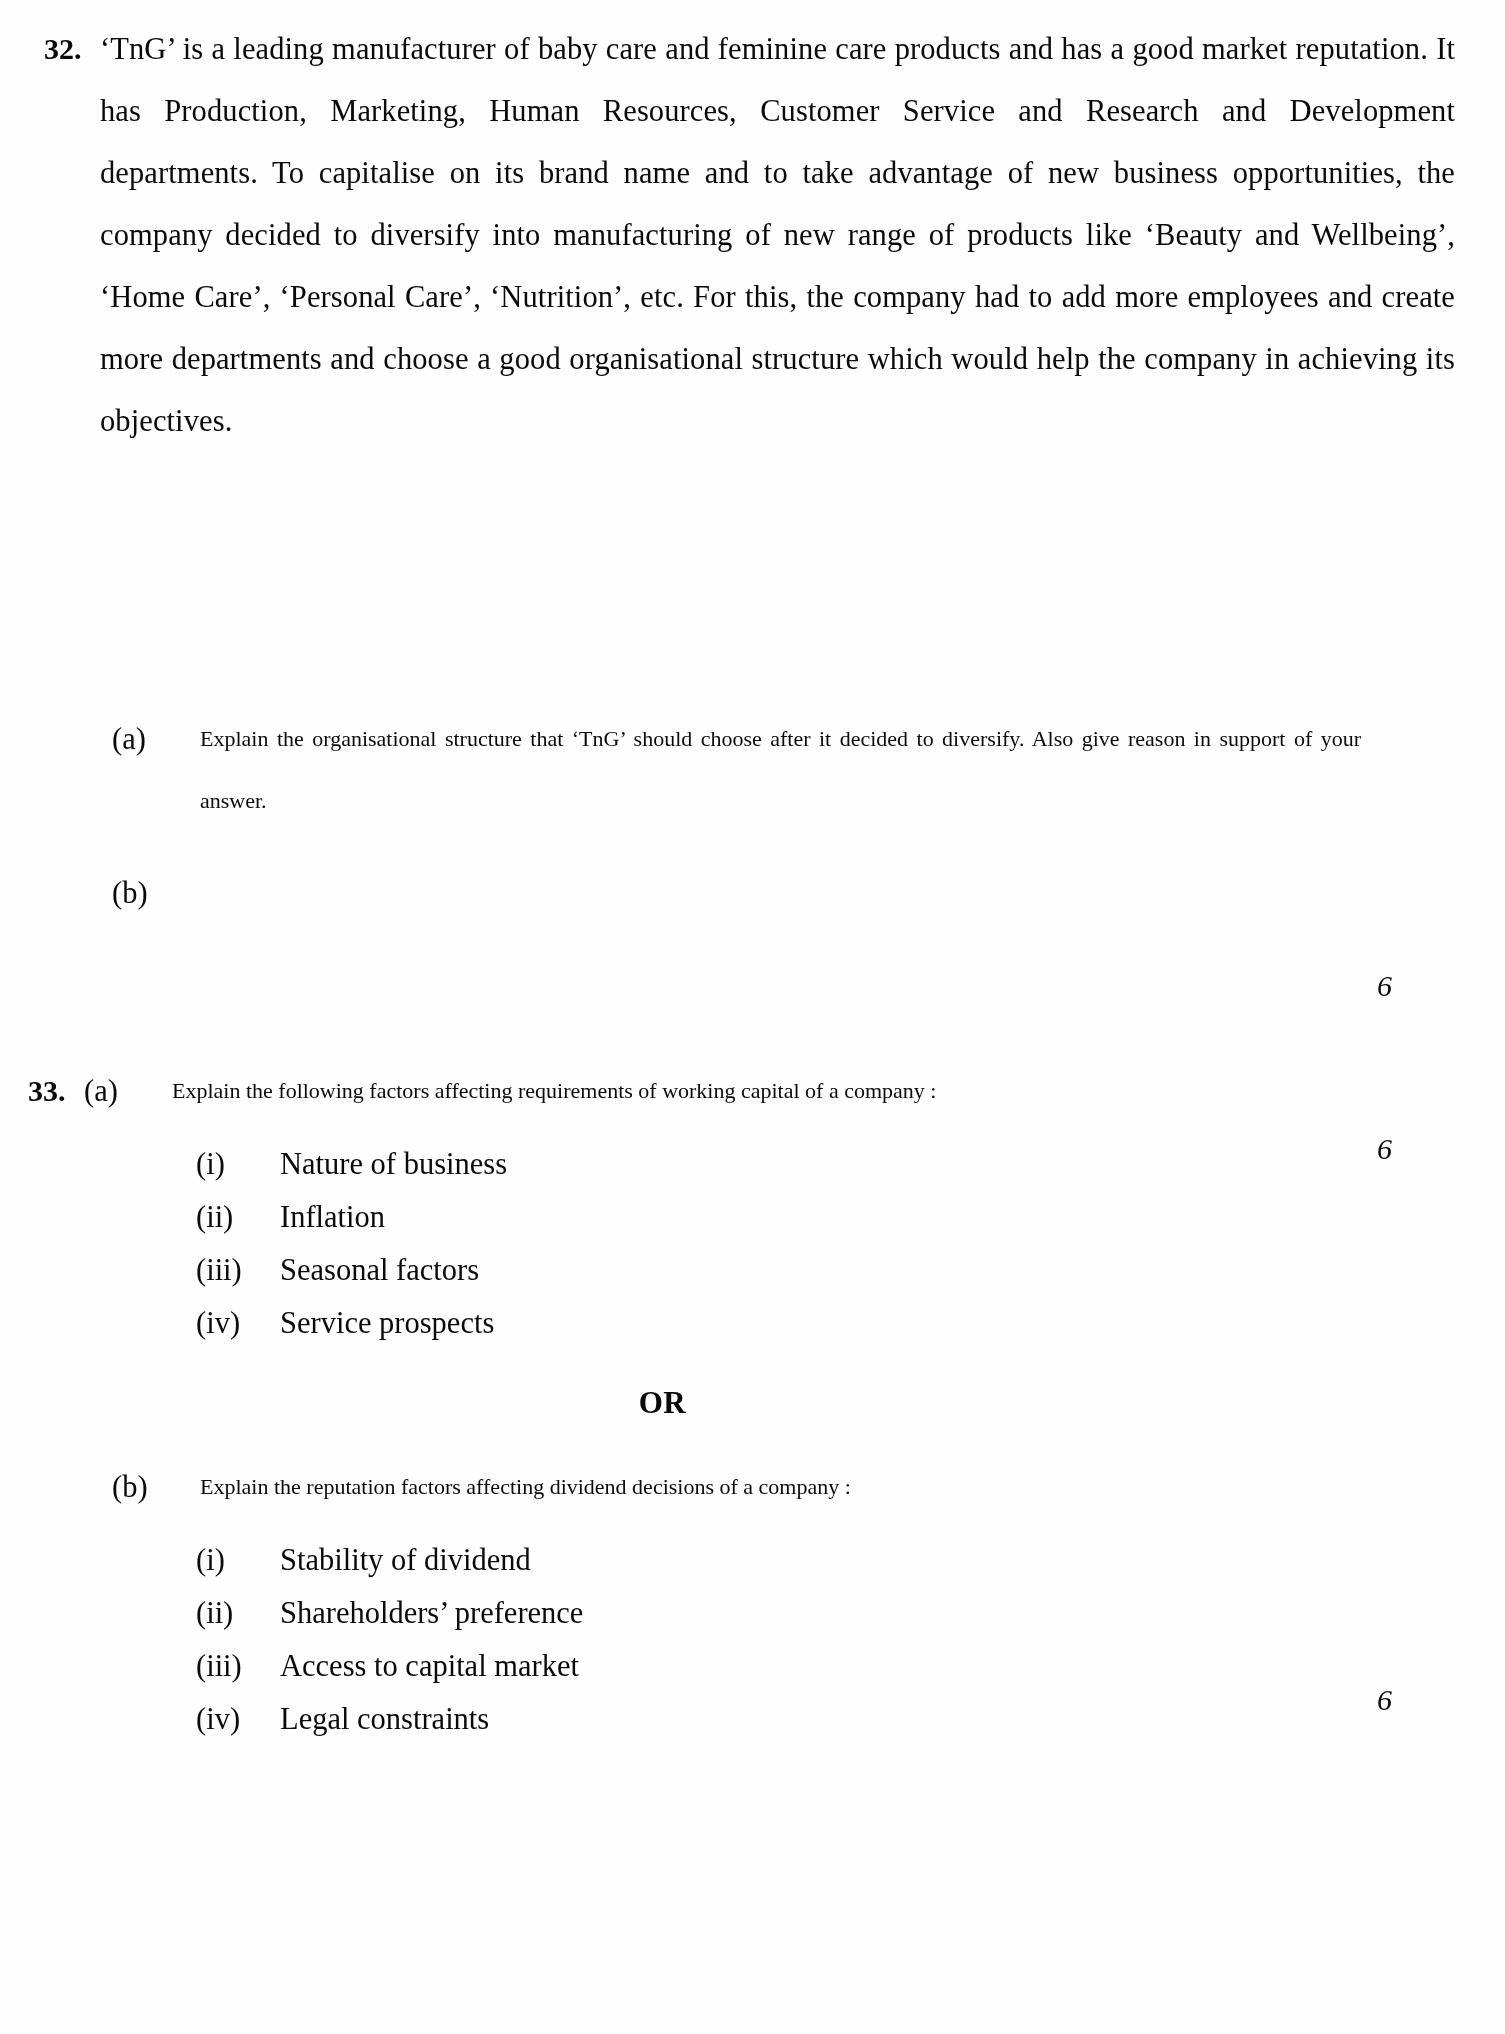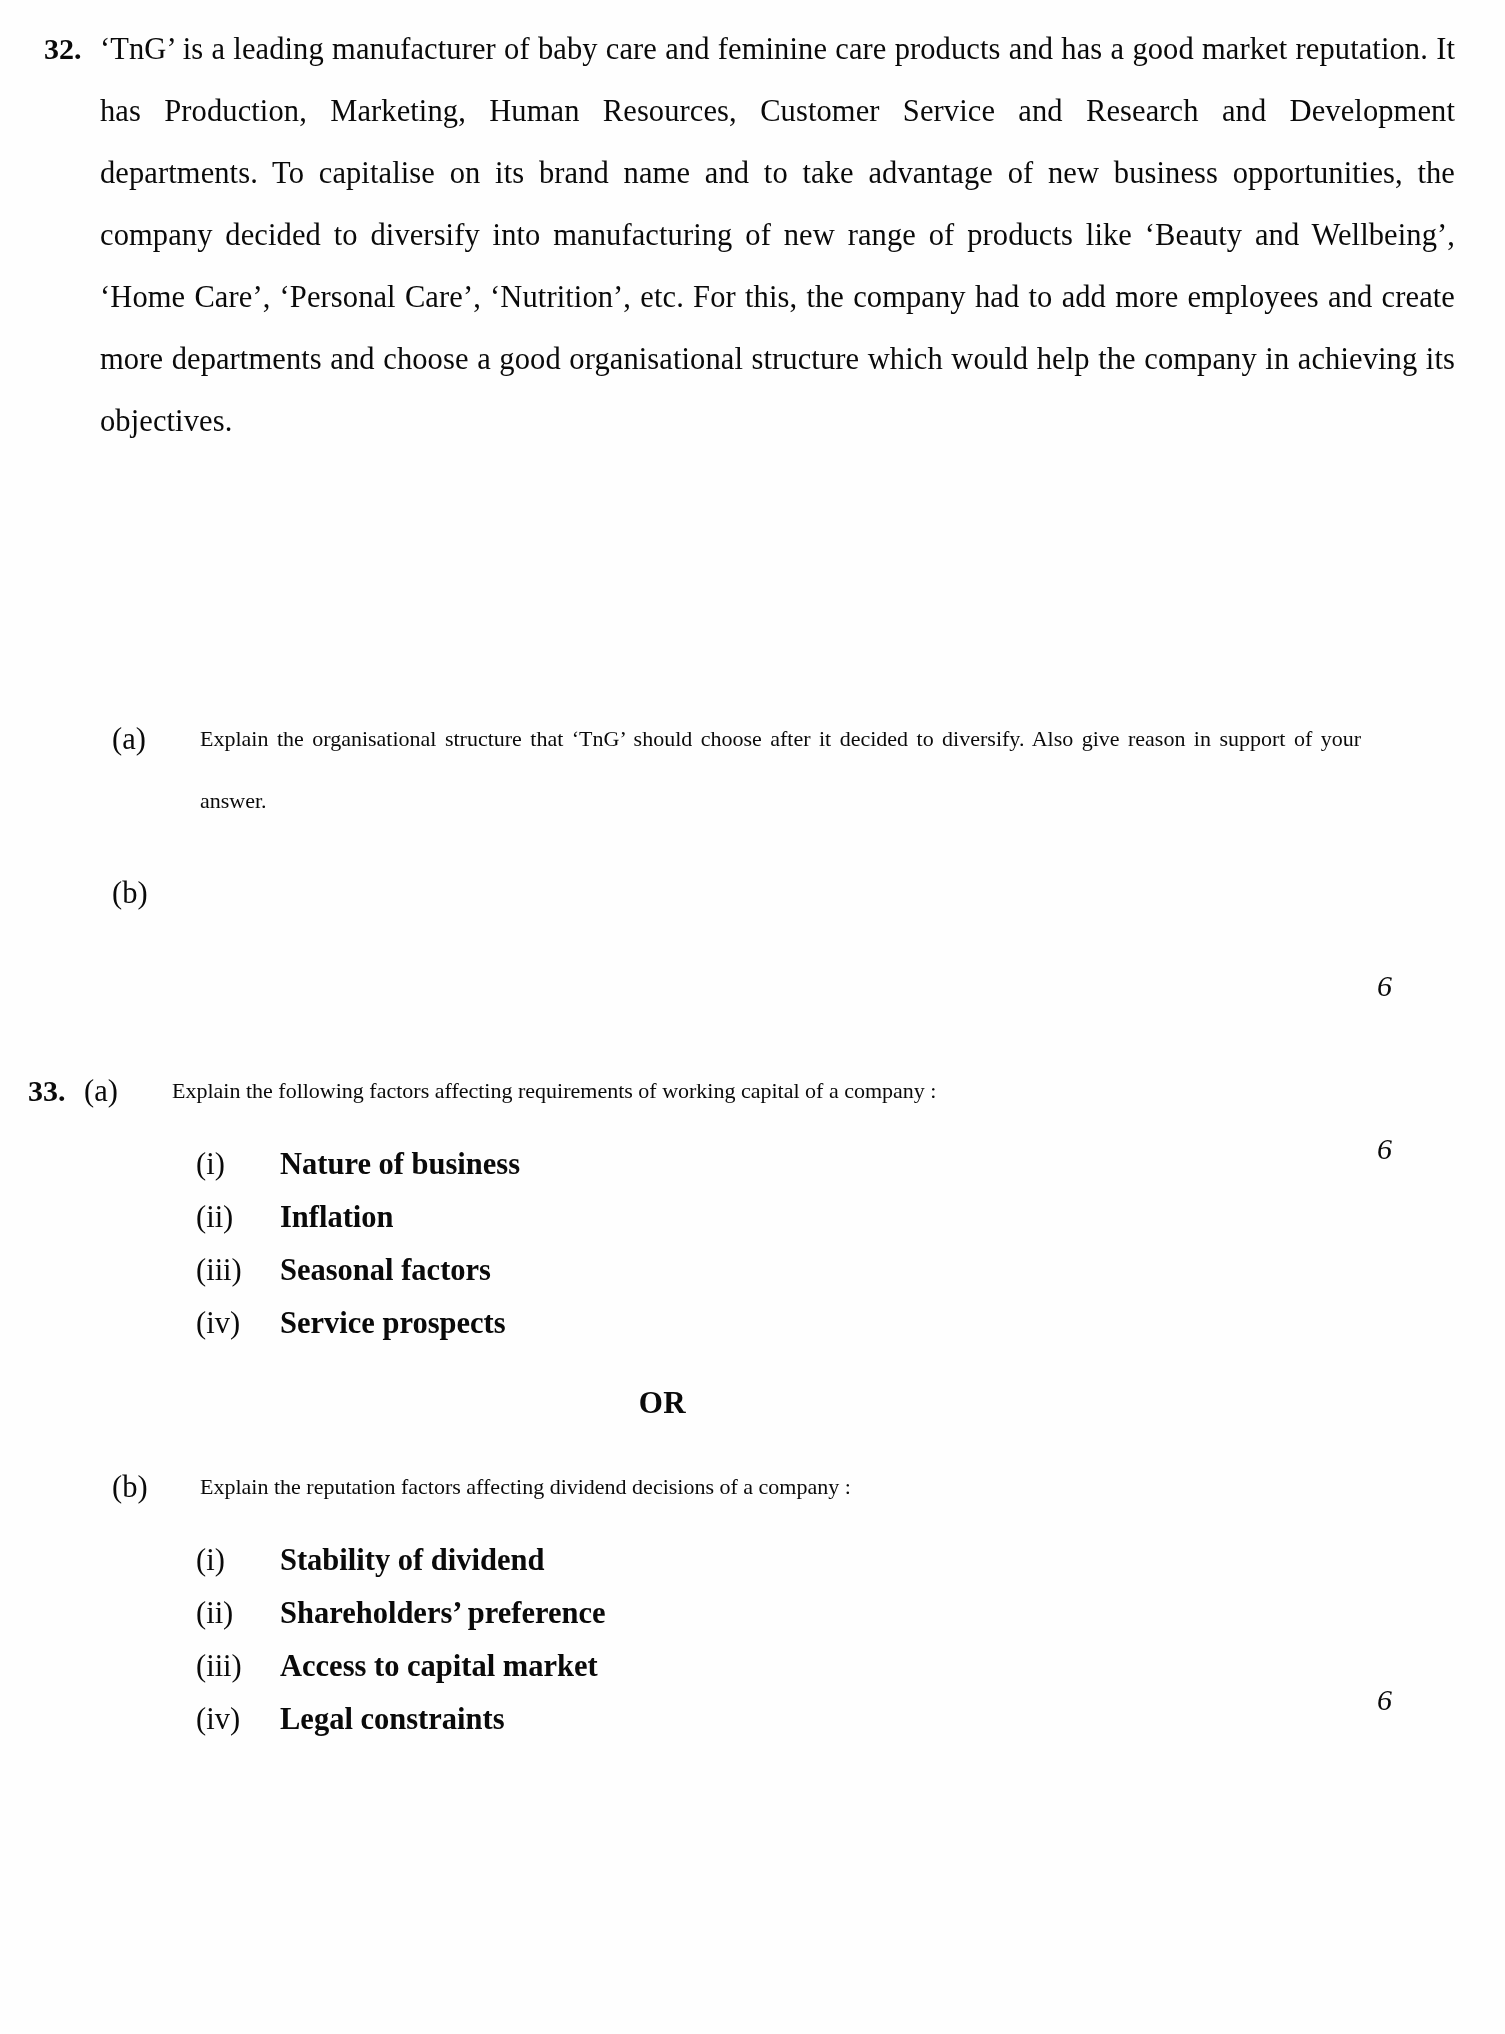--- a/index.html
+++ b/index.html
@@ -91,21 +91,20 @@
     align-items: flex-start;
     font-size: 30.5px;
     line-height: 53px;
   }
   .roman-label {
     flex: 0 0 84px;
     width: 84px;
   }
   .roman-text {
     flex: 1 1 auto;
-    font-weight: bold;
   }
 
   
   .marks {
     position: absolute;
     right: 0;
     font-style: italic;
     font-size: 30px;
     line-height: 62px;
     width: 70px;

